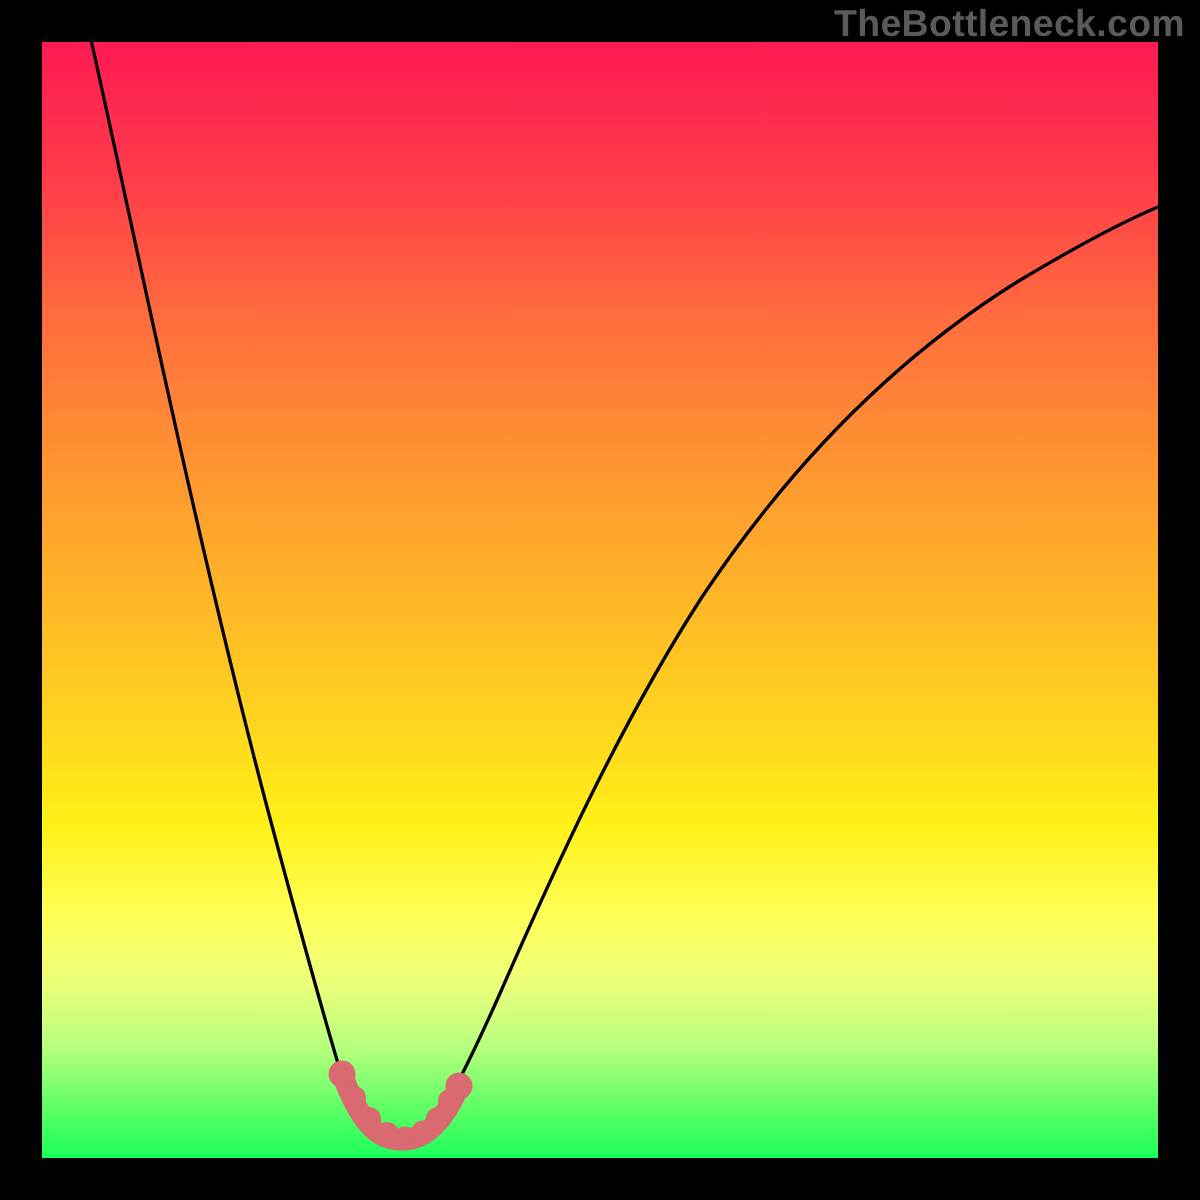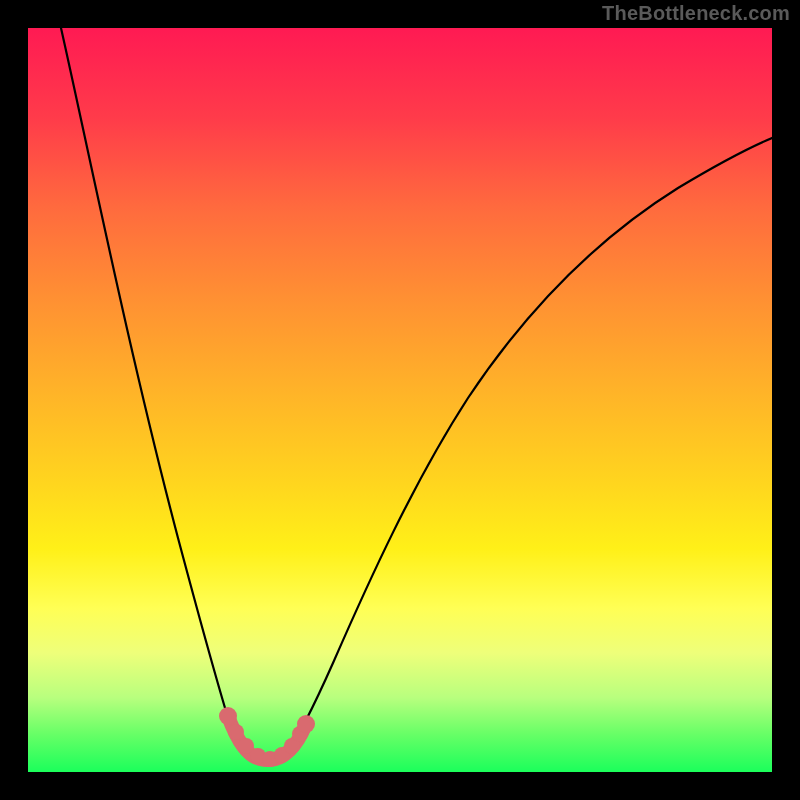--- a/index.html
+++ b/index.html
@@ -30,21 +30,21 @@
       #66ff66 95%,
       #1bff5b 100%
     );
     overflow: hidden;
   }
   .watermark {
     position: absolute;
     top: 2px;
     right: 10px;
     font-family: Arial, Helvetica, sans-serif;
-    font-size: 20px;
+    font-size: 25px;
     font-weight: 600;
     color: #5a5a5a;
     letter-spacing: 0.2px;
   }
   svg.curve {
     position: absolute;
     left: 0; top: 0;
     width: 744px; height: 744px;
   }
   .curve-line {

